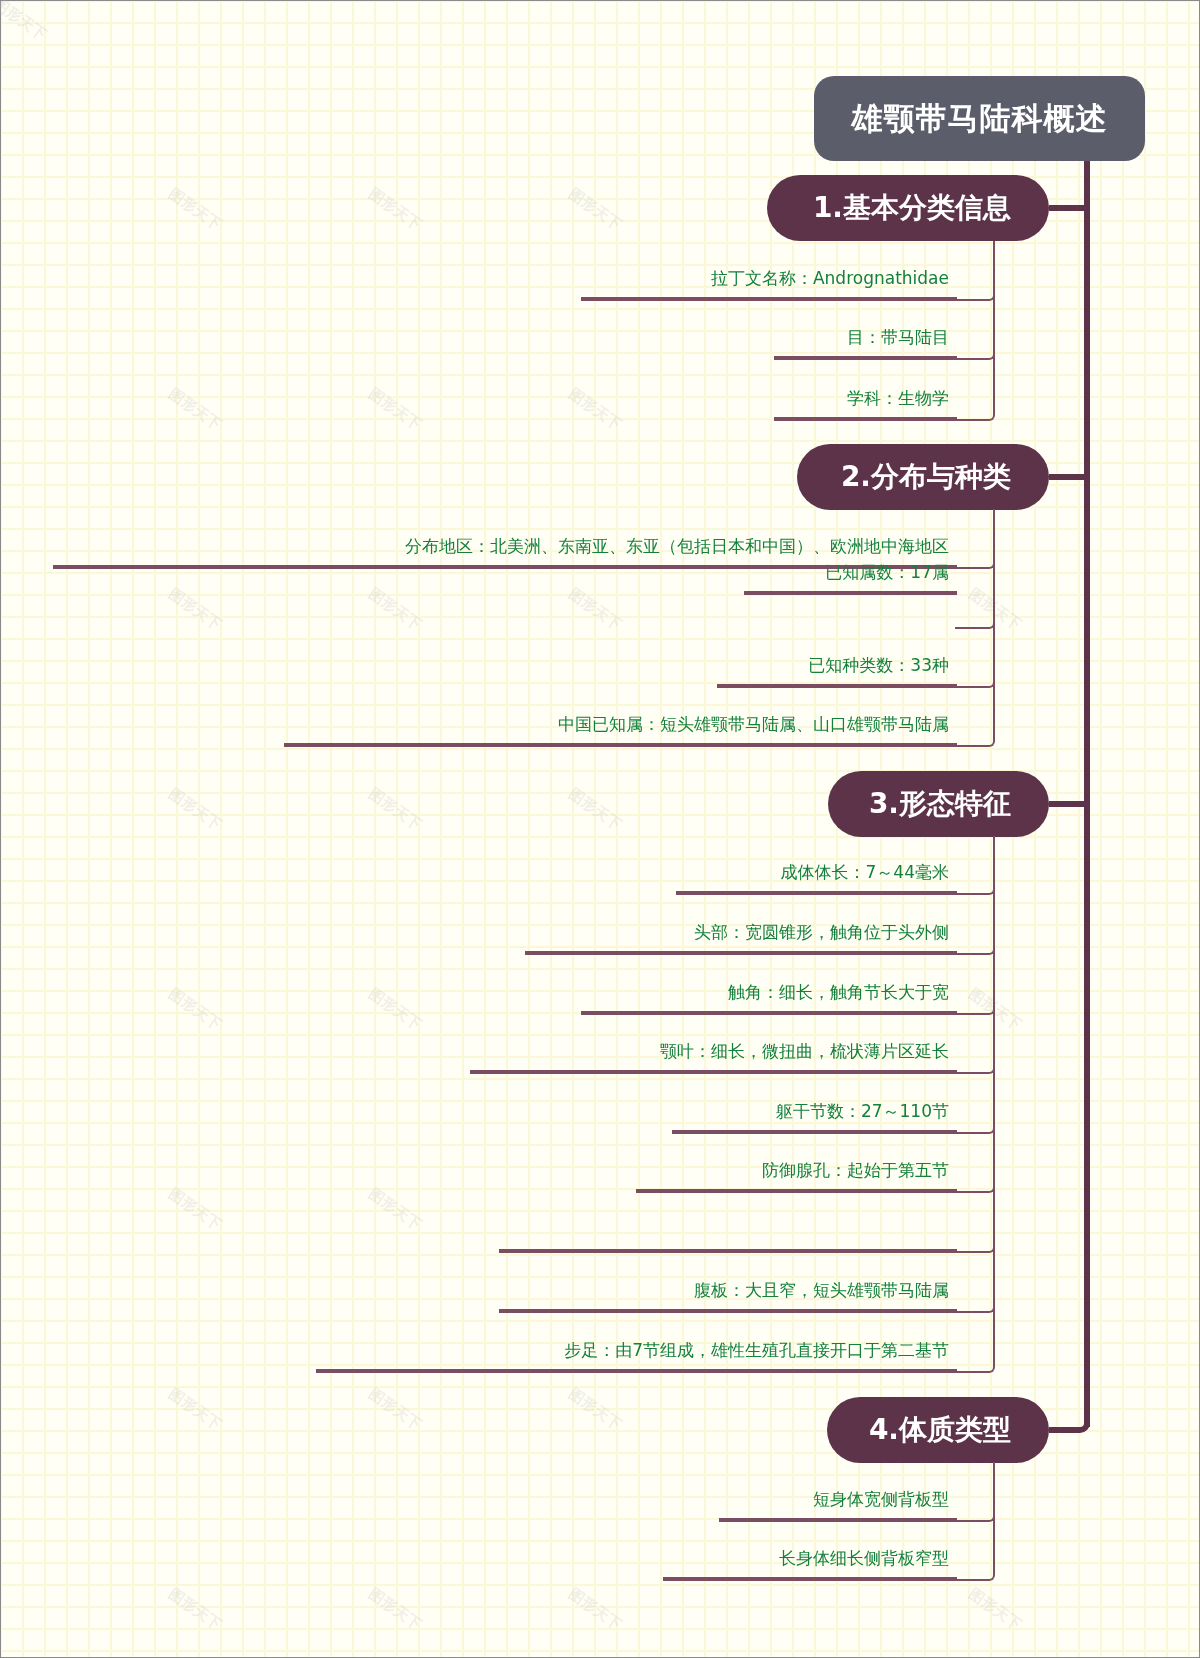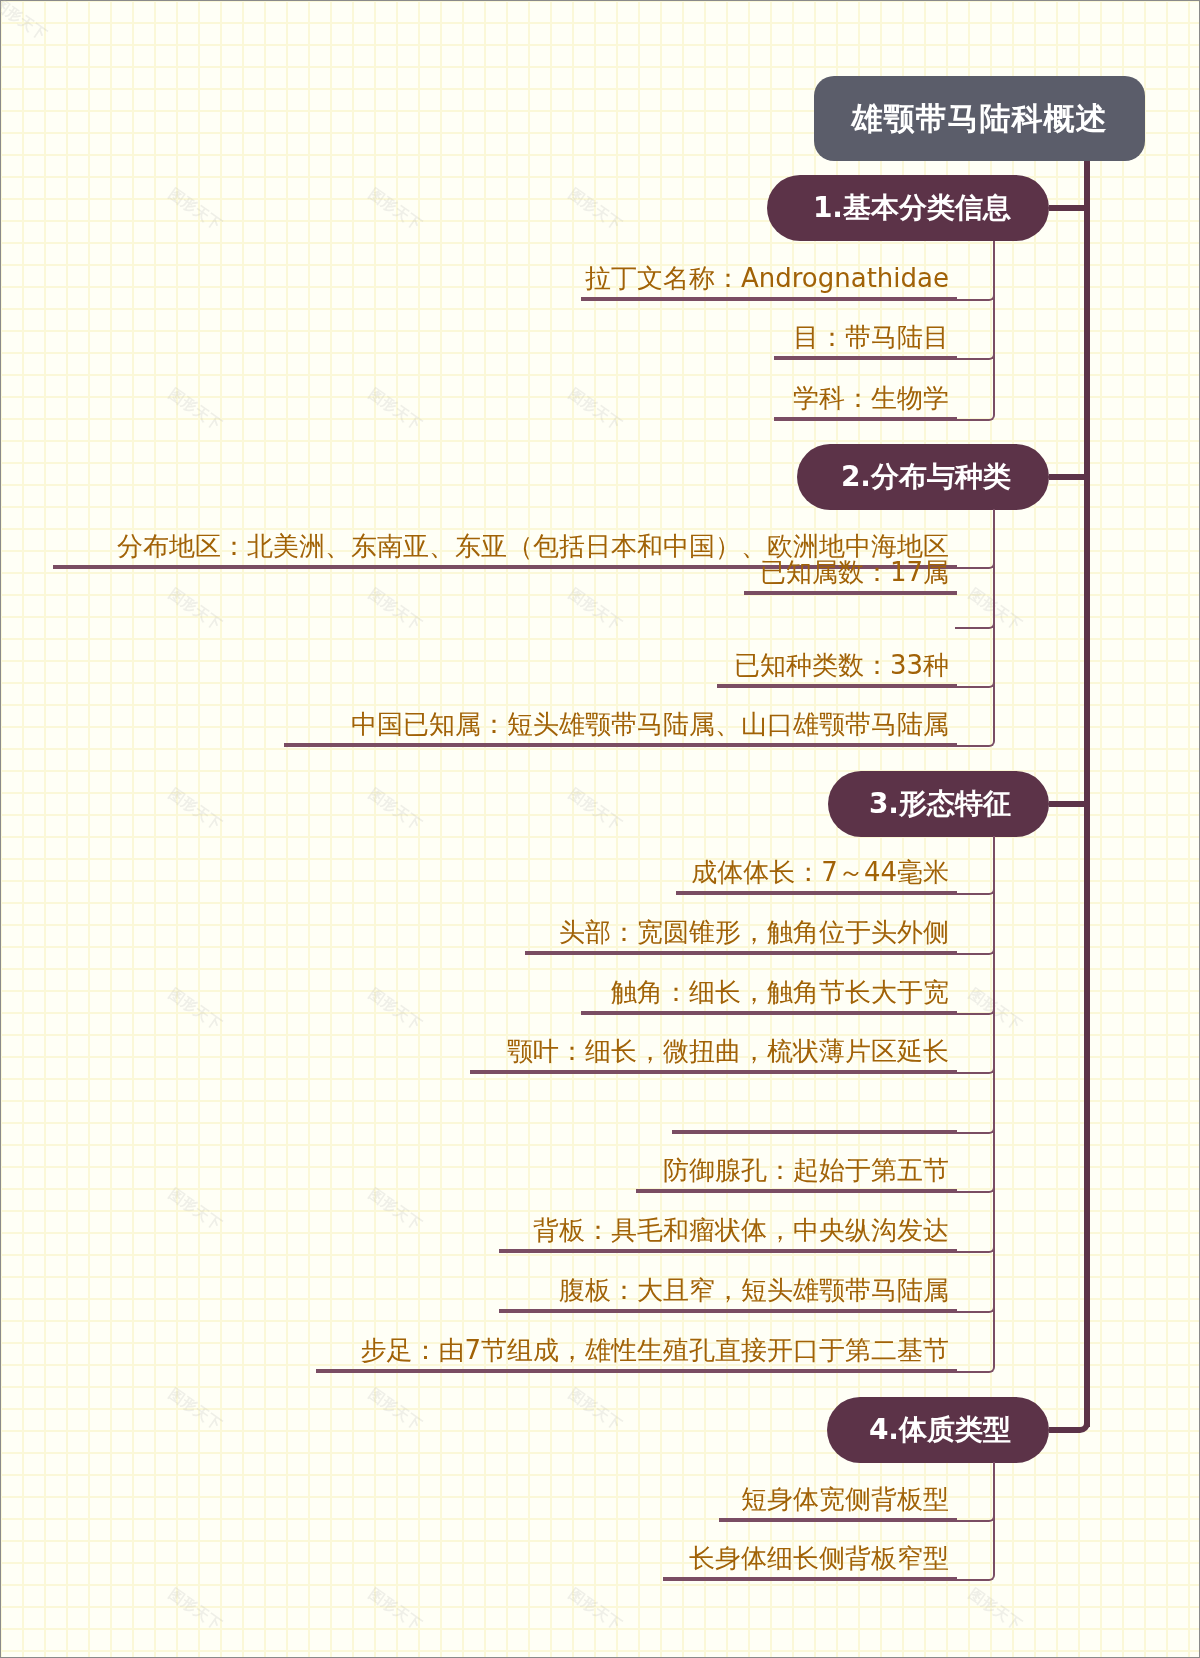--- a/index.html
+++ b/index.html
@@ -46,21 +46,21 @@
     padding-right: 38px; box-sizing: border-box;
   }
   .subline {
     position: absolute; left: 993px; width: 2px; background: #7a4d63;
   }
   .child {
     position: absolute; right: 243px; height: 48px;
     display: flex; align-items: flex-end; justify-content: flex-end;
   }
   .child-text {
-    color: #a16207; font-size: 26px; white-space: nowrap;
+    color: #15803d; font-size: 17px; white-space: nowrap;
     padding-bottom: 8px; padding-right: 8px; line-height: 30px;
   }
   .child-underline {
     position: absolute; bottom: 0; left: 0; right: 0; height: 4px;
     background: #7a4d63;
   }
   .child-elbow {
     position: absolute; left: 955px; width: 40px; height: 10px;
     border-bottom: 2px solid #7a4d63; border-right: 2px solid #7a4d63;
     border-bottom-right-radius: 6px; box-sizing: border-box;
@@ -183,32 +183,32 @@
 </div>
 <div class="child-elbow" style="top:1005px;"></div>
 
 <div class="child" style="left:470px;top:1026px;">
   <span class="child-text">颚叶：细长，微扭曲，梳状薄片区延长</span>
   <span class="child-underline"></span>
 </div>
 <div class="child-elbow" style="top:1064px;"></div>
 
 <div class="child" style="left:672px;top:1086px;">
+  <span class="child-text">躯干节数：27～110节</span>
   <span class="child-underline"></span>
 </div>
 <div class="child-elbow" style="top:1124px;"></div>
 
 <div class="child" style="left:636px;top:1145px;">
   <span class="child-text">防御腺孔：起始于第五节</span>
   <span class="child-underline"></span>
 </div>
 <div class="child-elbow" style="top:1183px;"></div>
 
 <div class="child" style="left:499px;top:1205px;">
-  <span class="child-text">背板：具毛和瘤状体，中央纵沟发达</span>
   <span class="child-underline"></span>
 </div>
 <div class="child-elbow" style="top:1243px;"></div>
 
 <div class="child" style="left:499px;top:1265px;">
   <span class="child-text">腹板：大且窄，短头雄颚带马陆属</span>
   <span class="child-underline"></span>
 </div>
 <div class="child-elbow" style="top:1303px;"></div>
 

